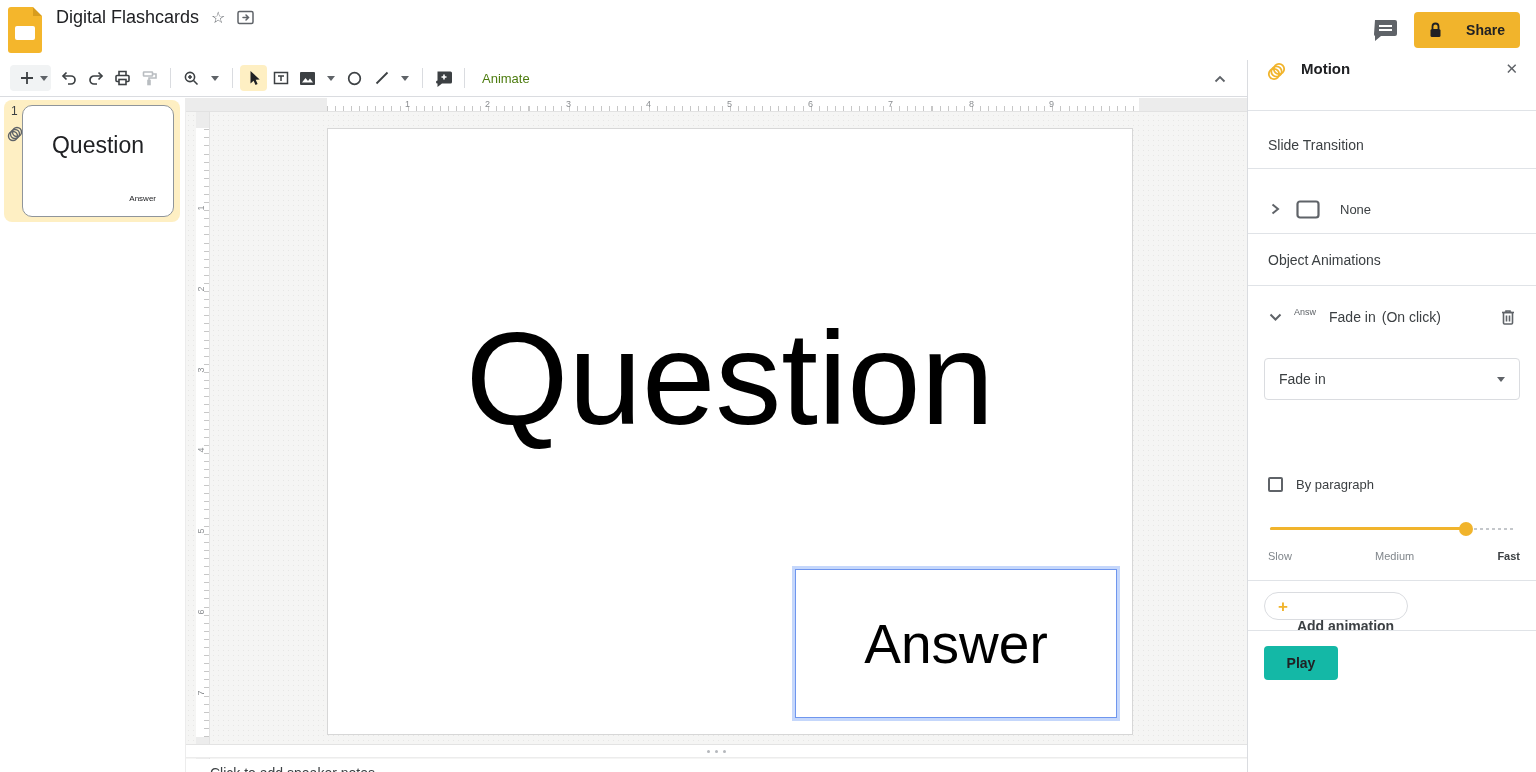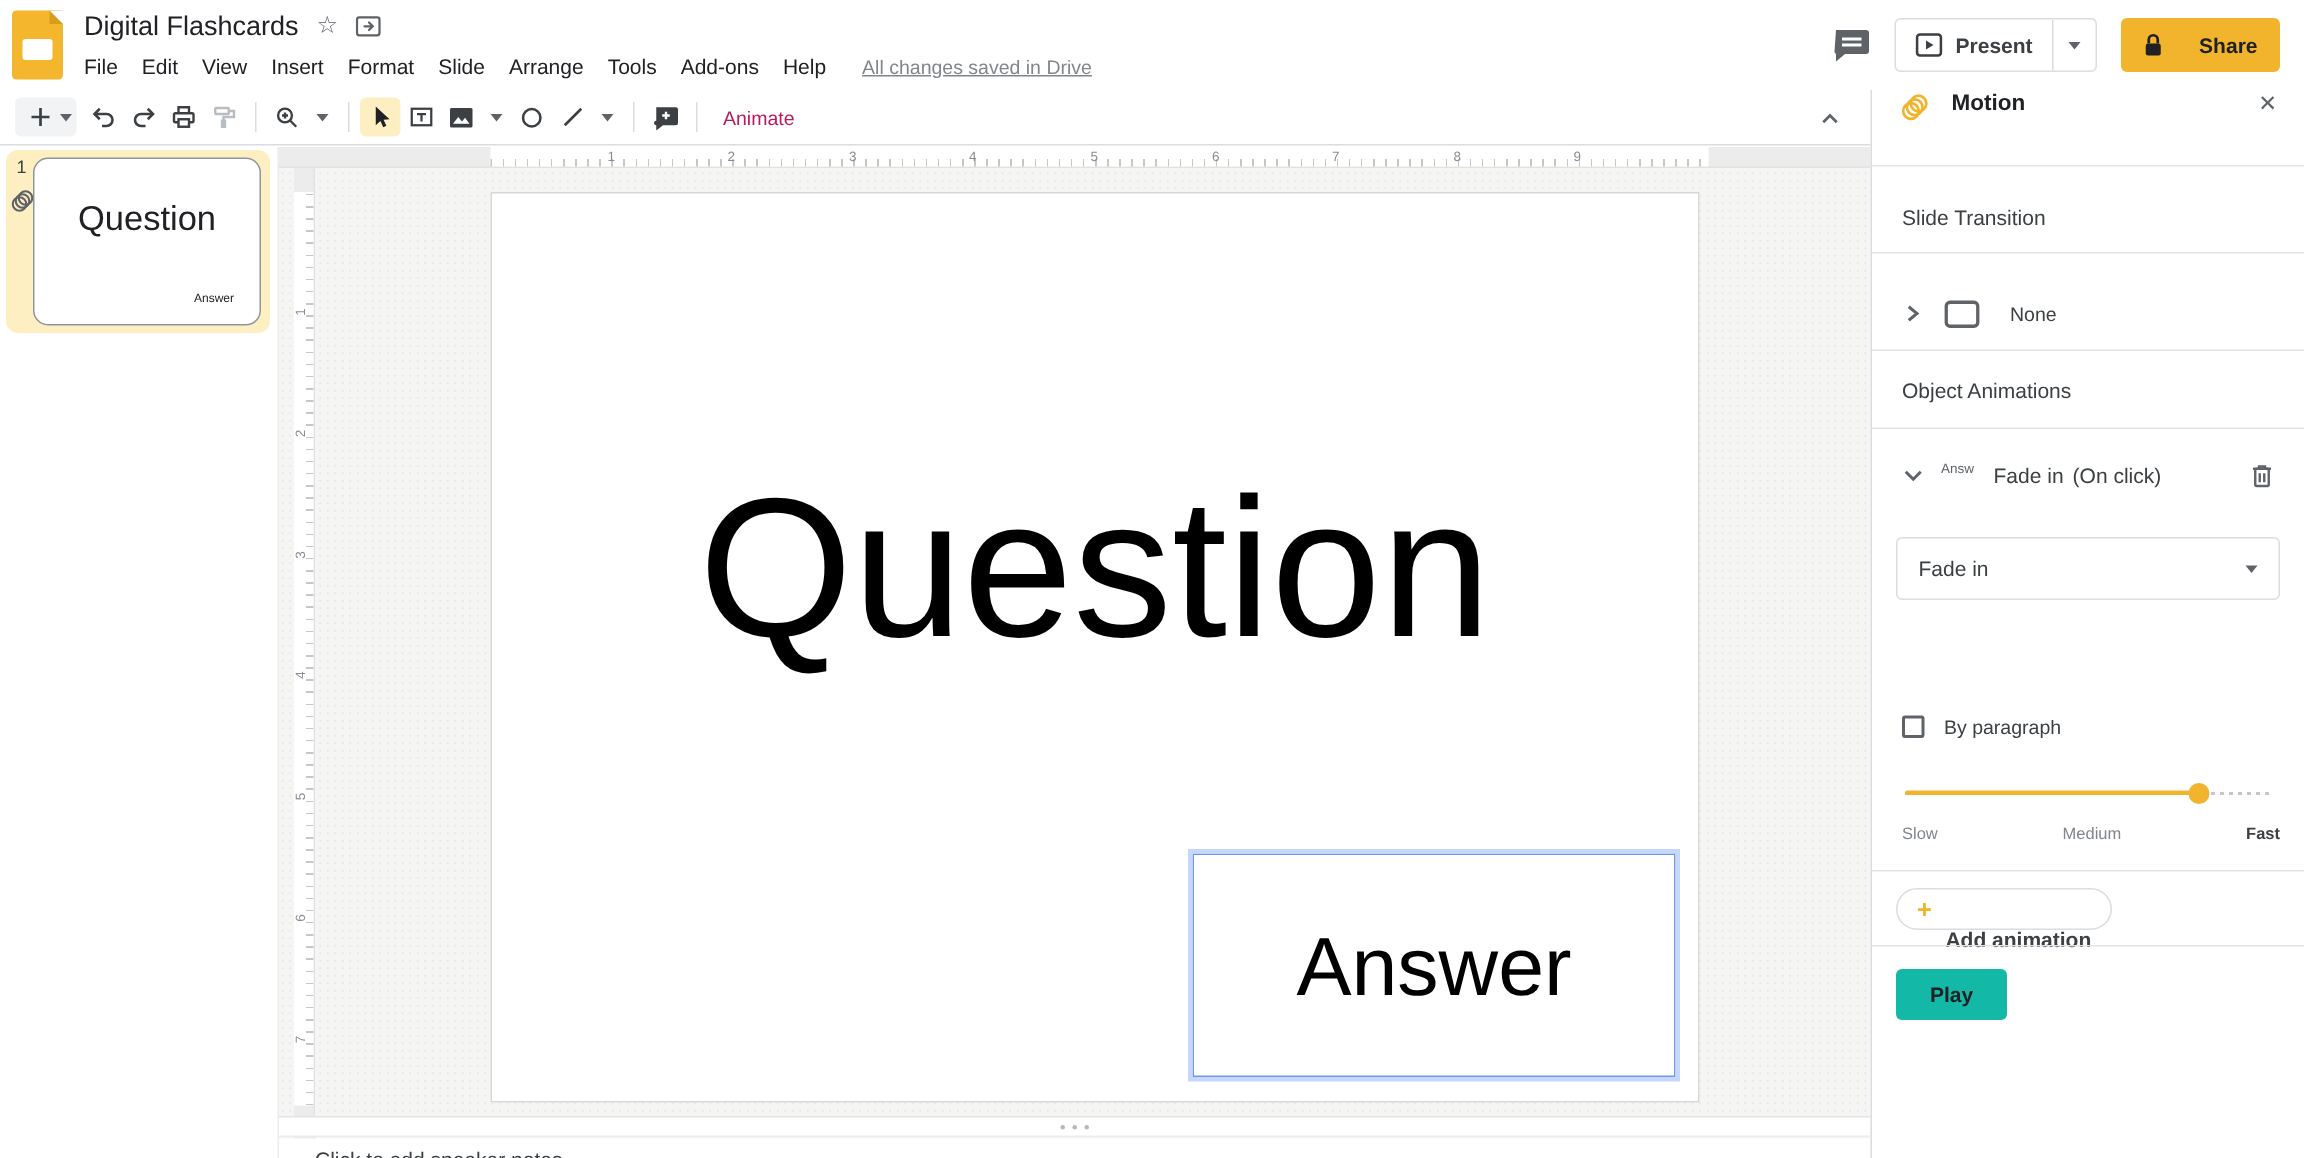--- a/index.html
+++ b/index.html
@@ -38,21 +38,21 @@
   
   .toolbar { position:absolute; top:60px; left:0; width:1247px; height:37px; background:#fff;
     border-bottom:1px solid #dadce0; display:flex; align-items:center; padding-left:10px; }
   .tb-btn { width:27px; height:26px; display:flex; align-items:center; justify-content:center;
     border-radius:4px; flex:none; }
   .tb-btn.wide { width:20px; }
   .tb-btn.selected { background:#feefc3; }
   .tb-group { display:flex; align-items:center; background:#f1f3f4; border-radius:4px;
     padding:0 3px; height:26px; margin-right:4px; }
   .tb-sep { width:1px; height:20px; background:#dadce0; margin:0 7px; flex:none; }
-  .animate-label { font-size:13px; color:#be185d; margin-left:10px; }
+  .animate-label { font-size:13px; color:#4d7c0f; margin-left:10px; }
   .collapse-btn { position:absolute; right:14px; top:6px; width:26px; height:26px;
     display:flex; align-items:center; justify-content:center; }
 
   
   .filmstrip { position:absolute; left:0; top:98px; bottom:0; width:186px; background:#fff;
     border-right:1px solid #ececec; }
   .thumb-sel { position:absolute; left:4px; top:2px; width:176px; height:122px;
     background:#feefc3; border-radius:8px; }
   .slide-num { position:absolute; left:7px; top:4px; font-size:12px; color:#3c4043; }
   .thumb-anim-ind { position:absolute; left:1px; top:24px; }
@@ -152,56 +152,28 @@
     <div class="title-row">
       <span class="doc-title">Digital Flashcards</span>
       <span class="star-icon">☆</span>
       <span>
         <svg width="17" height="15" viewBox="0 0 17 15" fill="none" stroke="#5f6368" stroke-width="1.5">
           <rect x="1" y="1.5" width="15" height="12" rx="1.5"></rect>
           <path d="M6 7.5 h5 M9 5 l2.5 2.5 L9 10" stroke-linecap="round"></path>
         </svg>
       </span>
     </div>
-    <div class="menubar">
-      <span class="menu-item">File</span>
-      <span class="menu-item">Edit</span>
-      <span class="menu-item">View</span>
-      <span class="menu-item">Insert</span>
-      <span class="menu-item">Format</span>
-      <span class="menu-item">Slide</span>
-      <span class="menu-item">Arrange</span>
-      <span class="menu-item">Tools</span>
-      <span class="menu-item">Add-ons</span>
-      <span class="menu-item">Help</span>
-      <span class="saved-status">All changes saved in Drive</span>
-    </div>
     <div class="header-right">
       <span>
         <svg width="26" height="24" viewBox="0 0 26 24">
           <path d="M3 2 h20 a2 2 0 0 1 2 2 v12 a2 2 0 0 1 -2 2 H9 l-6 5 v-5 a2 2 0 0 1 -1 -2 z" fill="#5f6368"></path>
           <rect x="7" y="7" width="13" height="2" fill="#fff"></rect>
           <rect x="7" y="11" width="13" height="2" fill="#fff"></rect>
         </svg>
       </span>
-      <div class="present-btn">
-        <div class="present-main">
-          <span>
-            <svg width="18" height="16" viewBox="0 0 18 16" fill="none">
-              <rect x="1" y="1" width="16" height="14" rx="2" stroke="#3c4043" stroke-width="1.8"></rect>
-              <path d="M7 5 v6 l5 -3 z" fill="#3c4043"></path>
-            </svg>
-          </span>
-          <span class="present-label">Present</span>
-        </div>
-        <div class="present-sep"></div>
-        <div class="present-caret">
-          <span class="caret"></span>
-        </div>
-      </div>
       <div class="share-btn">
         <span>
           <svg width="13" height="16" viewBox="0 0 13 16" fill="none">
             <path d="M3.5 7 V4.5 a3 3 0 0 1 6 0 V7" stroke="#202124" stroke-width="1.8"></path>
             <rect x="1.5" y="7" width="10" height="8" rx="1.5" fill="#202124"></rect>
           </svg>
         </span>
         <span class="share-label">Share</span>
       </div>
     </div>

